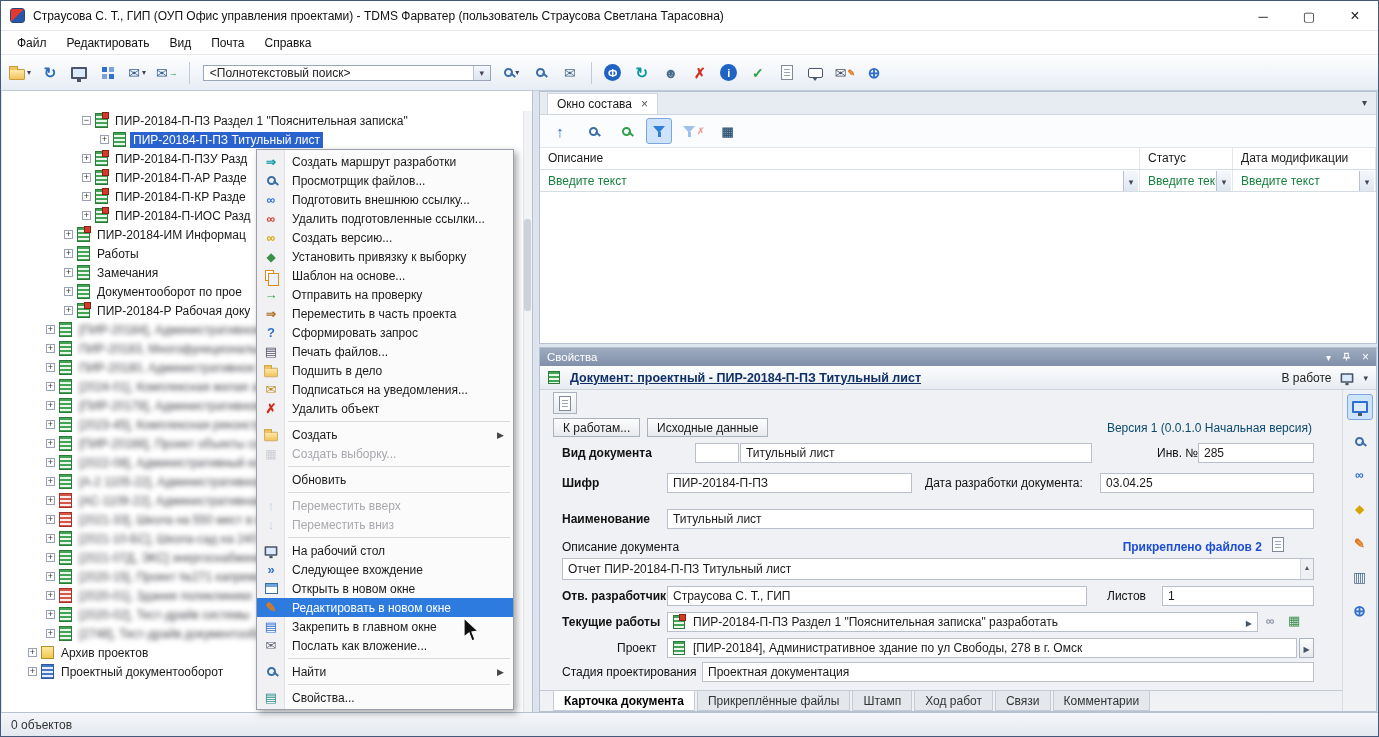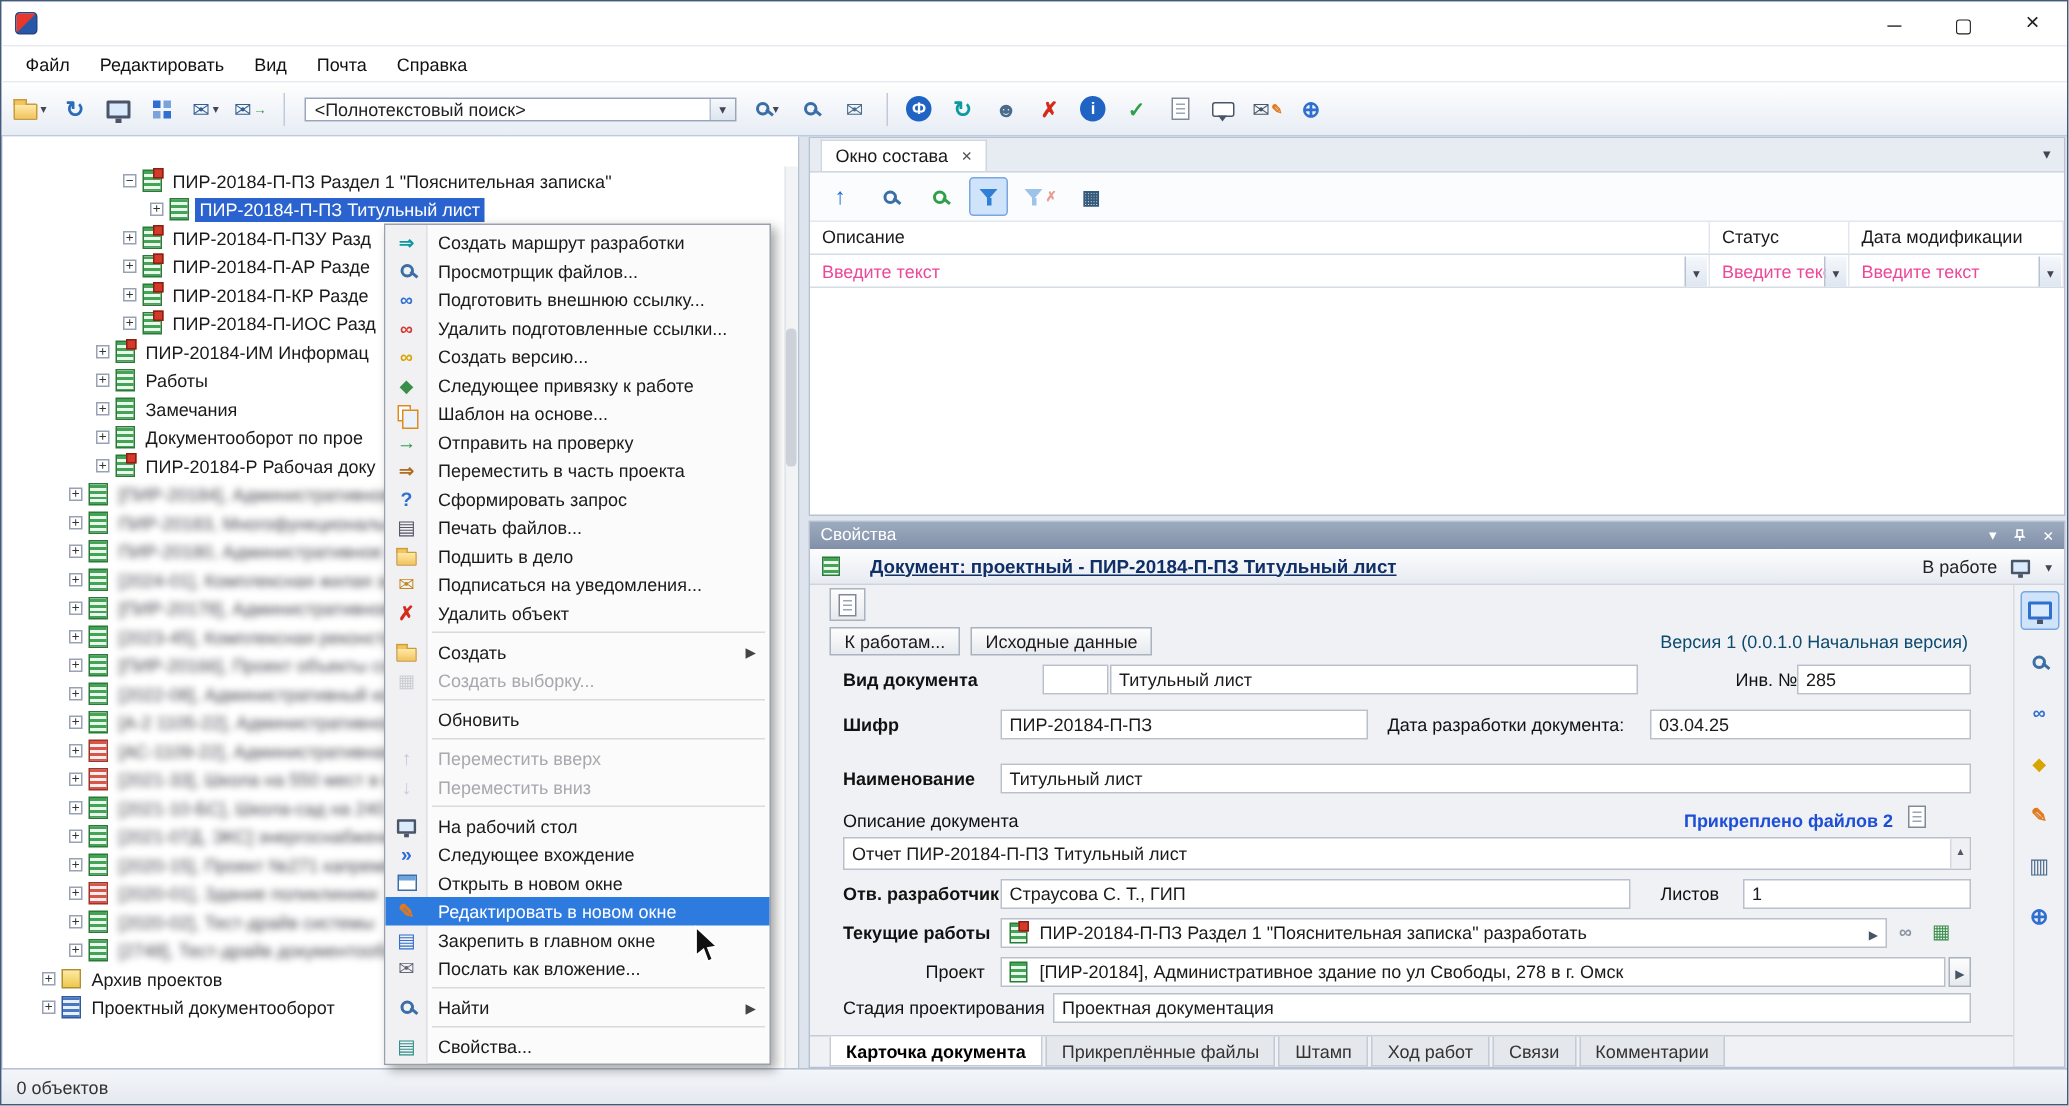--- a/index.html
+++ b/index.html
@@ -93,28 +93,28 @@
   
   .comp-panel{position:absolute;left:538px;top:90px;right:1px;height:253px;background:#fff;border:1px solid #b6c2d2;}
   .comp-tabs{height:23px;background:#e7ecf3;display:flex;align-items:flex-end;border-bottom:1px solid #cfd6e0;position:relative;}
   .comp-tab{height:21px;background:#fff;border:1px solid #cfd6e0;border-bottom:none;display:flex;align-items:center;padding:0 9px;margin-left:7px;gap:9px;}
   .comp-tab .x{font-size:11px;color:#555;}
   .comp-dd{position:absolute;right:9px;top:5px;font-size:10px;color:#445;}
   .comp-toolbar{height:33px;display:flex;align-items:center;padding-left:7px;gap:7px;background:#fbfcfe;border-bottom:1px solid #e2e7ee;}
   .comp-cols{height:22px;display:flex;border-bottom:1px solid #d6dce4;}
   .cc{padding:3px 8px;border-right:1px solid #e3e7ed;overflow:hidden;white-space:nowrap;}
   .comp-filters{height:22px;display:flex;border-bottom:1px solid #d6dce4;}
-  .cf{position:relative;display:flex;align-items:center;padding:0 17px 0 8px;color:#ec4899;border-right:1px solid #e3e7ed;overflow:hidden;white-space:nowrap;}
+  .cf{position:relative;display:flex;align-items:center;padding:0 17px 0 8px;color:#15803d;border-right:1px solid #e3e7ed;overflow:hidden;white-space:nowrap;}
   .cf .dd-btn{position:absolute;right:1px;top:1px;bottom:1px;width:15px;margin-left:0;}
   .w1{flex:0 0 600px;} .w2{flex:0 0 93px;} .w3{flex:1;}
 
   
   .props-panel{position:absolute;left:538px;top:346px;right:1px;bottom:24px;background:#f0f1f4;border:1px solid #b6c2d2;}
   .props-panel .panel-hdr{height:18px;}
-  .doc-hdr{height:24px;background:linear-gradient(#fcfdfe,#e7ebf1);border-bottom:1px solid #cdd4de;display:flex;align-items:center;padding:0 8px;gap:16px;}
+  .doc-hdr{height:24px;background:linear-gradient(#fcfdfe,#e7ebf1);border-bottom:1px solid #cdd4de;display:flex;align-items:center;padding:0 8px;gap:6px;}
   .doc-hdr .t-ic{height:13px;width:12px;flex:0 0 12px;}
   .doc-title{color:#0f2f66;font-weight:bold;text-decoration:underline;font-size:12.5px;}
   .doc-right{margin-left:auto;display:flex;align-items:center;gap:8px;color:#222;}
   .props-body{position:absolute;left:0;top:42px;right:34px;bottom:0;}
   .side-strip{position:absolute;right:0;top:42px;width:34px;bottom:0;border-left:1px solid #d8dce3;display:flex;flex-direction:column;align-items:center;padding-top:4px;gap:8px;}
   .flb{position:absolute;height:20px;display:flex;align-items:center;color:#111;white-space:nowrap;}
   .bold{font-weight:bold;}
   .fld{position:absolute;height:20px;background:#fff;border:1px solid #b9c0cb;display:flex;align-items:center;padding:0 5px;overflow:hidden;white-space:nowrap;gap:4px;}
   .fld .t-ic{width:12px;height:14px;flex:0 0 12px;}
   .pbtn{position:absolute;height:19px;background:linear-gradient(#fdfdfd,#e7eaee);border:1px solid #aab2bd;display:flex;align-items:center;justify-content:center;padding:0 9px;}
@@ -129,20 +129,21 @@
   .statusbar{position:absolute;left:0;right:0;bottom:0;height:24px;background:linear-gradient(#f4f6f9,#e4e9f0);border-top:1px solid #b6c2d2;display:flex;align-items:center;padding-left:10px;color:#333;}
   .cursor{position:absolute;left:460px;top:616px;z-index:99;}
 </style>
 </head>
 <body>
 
 <div id="app">
 
   <div class="titlebar">
     <span class="app-ic"></span>
+    <span class="title-text">Страусова С. Т., ГИП (ОУП Офис управления проектами) - TDMS Фарватер (пользователь Страусова Светлана Тарасовна)</span>
   </div>
   <div class="win-controls">
     <span class="wc">─</span>
     <span class="wc">▢</span>
     <span class="wc" style="font-size:16px;">×</span>
   </div>
 
   <div class="menubar">
     <span class="mtop">Файл</span>
     <span class="mtop">Редактировать</span>
@@ -609,21 +610,21 @@
           </span>
         </span>
         <span class="mi-label">Создать версию...</span>
       </div>
       <div class="menu-item">
         <span class="mi-icon">
           <span class="tbi" style="min-width: 0px; height: 16px;">
             <span style="color: rgb(58, 143, 74); font-size: 12px;">◆</span>
           </span>
         </span>
-        <span class="mi-label">Следующее привязку к работе</span>
+        <span class="mi-label">Установить привязку к выборку</span>
       </div>
       <div class="menu-item">
         <span class="mi-icon">
           <span class="tbi" style="min-width: 0px; height: 16px;">
             <span class="sq-ic orange"></span>
           </span>
         </span>
         <span class="mi-label">Шаблон на основе...</span>
       </div>
       <div class="menu-item">

